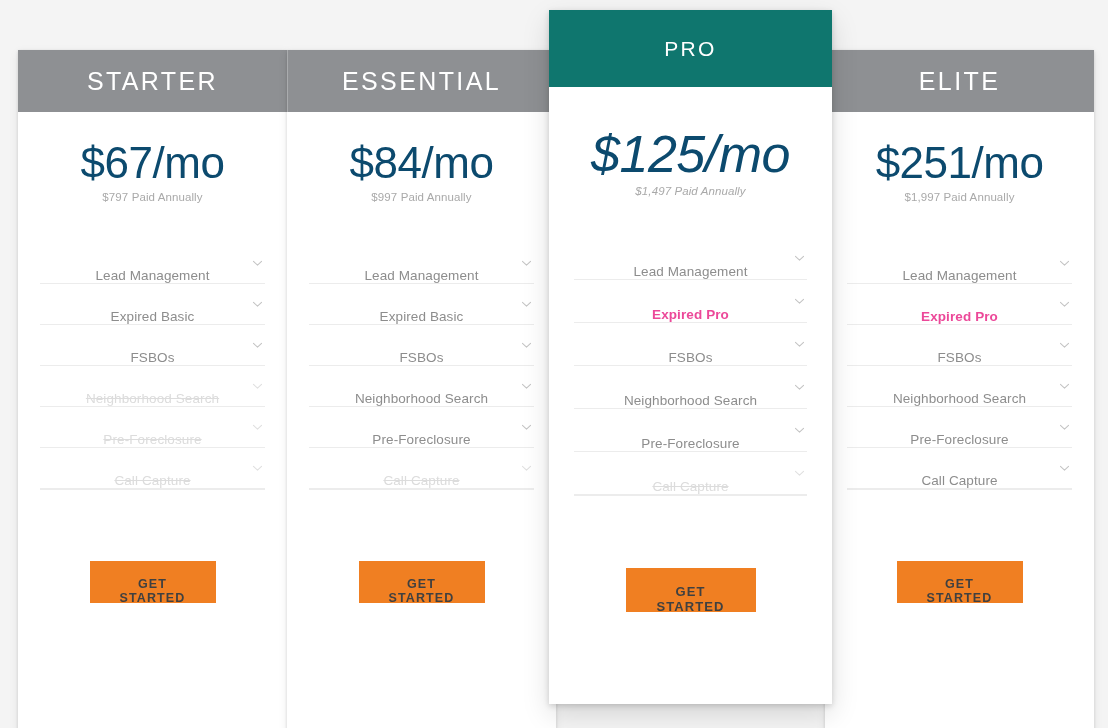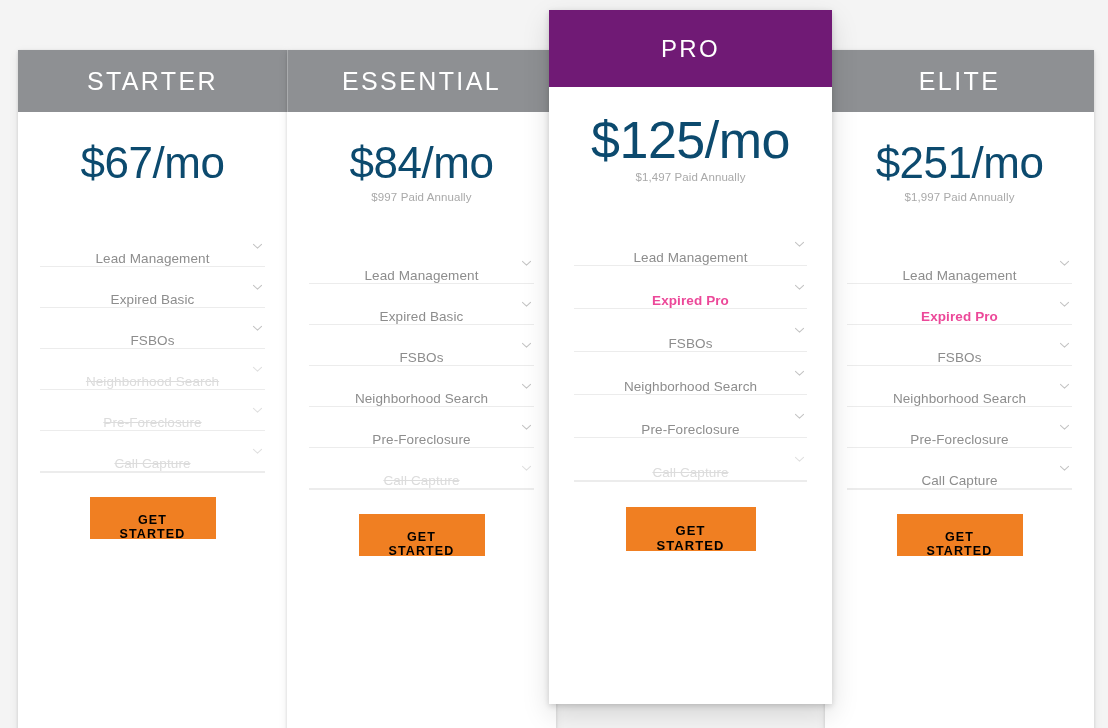--- a/index.html
+++ b/index.html
@@ -121,54 +121,56 @@
   
   .cta-wrap {
     flex: 1;
     display: flex;
     align-items: flex-start;
     justify-content: center;
     padding-top: 24px;
   }
   .cta {
     background: #f07f22;
-    color: #000000;
+    color: #404040;
     border: none;
     font-family: "Liberation Sans", sans-serif;
     font-size: 12.5px;
     font-weight: bold;
     letter-spacing: 1.1px;
     padding: 16px;
     width: 126px;
     height: 42px;
     cursor: pointer;
+    margin-top: 47px;
   }
 
   
   .plan--featured {
     position: absolute;
     left: 549px;
     top: 10px;
     width: 283px;
     height: 694px;
     background: #ffffff;
     box-shadow: 0 2px 6px rgba(0,0,0,0.16), 0 10px 26px rgba(0,0,0,0.13);
     display: flex;
     flex-direction: column;
     z-index: 5;
   }
   .plan--featured .plan__header {
     height: 77px;
-    background: #701a75;
-    font-size: 24px;
+    background: #0f766e;
+    font-size: 21px;
     letter-spacing: 2.4px;
   }
   .plan--featured .plan__price-block {
-    padding-top: 26px;
+    padding-top: 40px;
     padding-bottom: 18px;
+    font-style: italic;
   }
   .plan--featured .plan__price {
     font-size: 52px;
   }
   .plan--featured .plan__annual {
     font-size: 11.5px;
     margin-top: 3px;
   }
   .plan__note {
     background: #f6f6f6;
@@ -194,20 +196,21 @@
 </style>
 </head>
 <body>
 
 <div class="pricing-wrap">
 
   <div class="plan plan--starter">
     <div class="plan__header">STARTER</div>
     <div class="plan__price-block">
       <div class="plan__price">$67/mo</div>
+      <div class="plan__annual">$797 Paid Annually</div>
     </div>
     <ul class="features">
         <li class="feature">
           <span>Lead Management</span>
           <span class="feature__chevron">
             <svg viewBox="0 0 12 12" width="11" height="11" aria-hidden="true">
               <path d="M1.6 4.2 L6 8.4 L10.4 4.2" fill="none" stroke="#b9b9b9" stroke-width="1.1" stroke-linecap="round" stroke-linejoin="round"></path>
             </svg>
           </span>
         </li>

